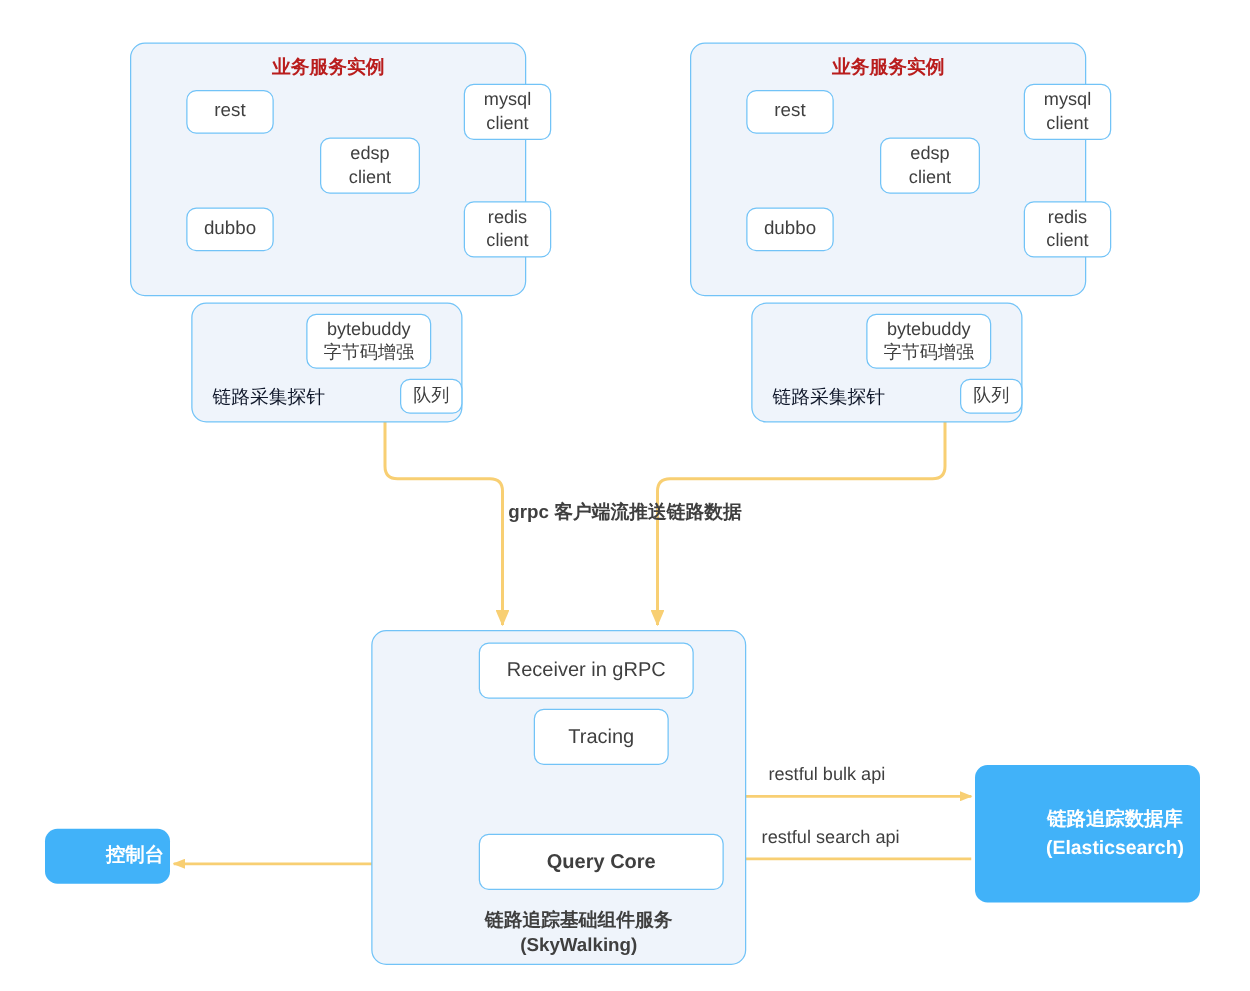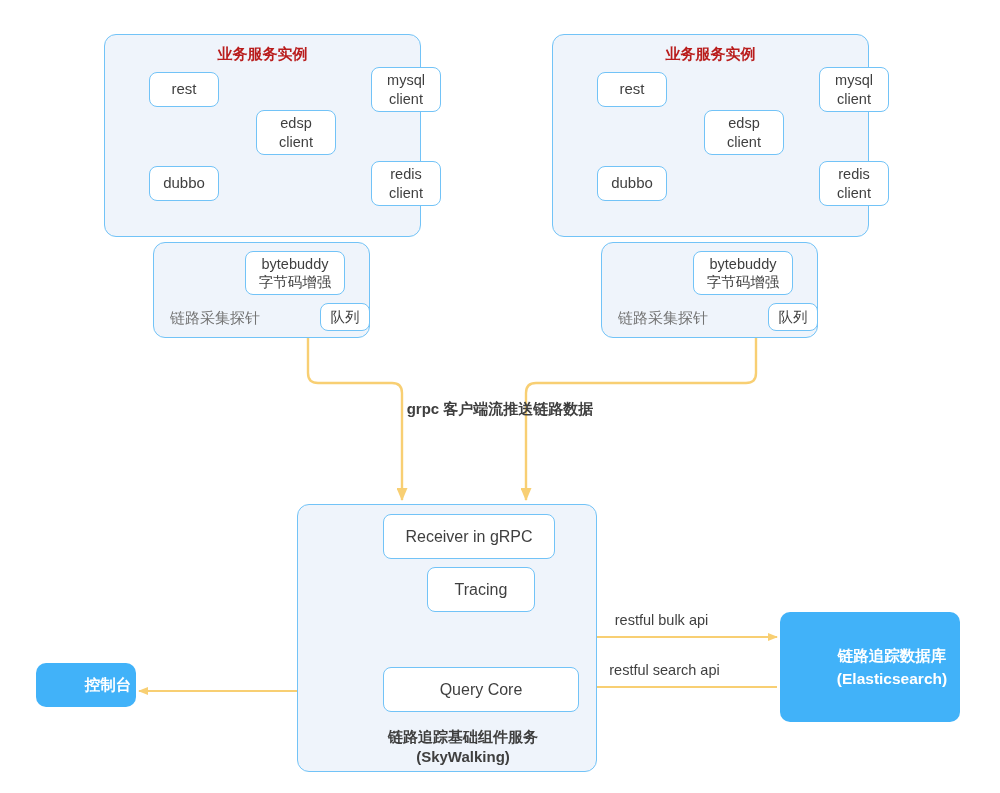--- a/index.html
+++ b/index.html
@@ -75,21 +75,21 @@
     position: absolute;
     font-size: 15px;
     font-weight: 700;
     color: #b91c1c;
     text-align: center;
     width: 100%;
   }
   .probe-title {
     position: absolute;
     font-size: 15px;
-    color: #737373;
+    color: #0f172a;
     white-space: nowrap;
     text-align: center;
   }
 </style>
 </head>
 <body>
 
 <svg id="canvas" viewBox="0 0 1000 793" xmlns="http://www.w3.org/2000/svg">
   <defs>
     <marker id="amberArrow" markerWidth="10" markerHeight="8" refX="9" refY="4" orient="auto" markerUnits="userSpaceOnUse">
@@ -214,21 +214,21 @@
 
   <div class="node leaf" style="left:52px; top:9px; width:172px; height:45px; font-size:16px;">
     <span>Receiver in gRPC</span>
   </div>
 
   <div class="node leaf" style="left:96px; top:62px; width:108px; height:45px; font-size:16px;">
     <span>Tracing</span>
   </div>
 
 
-  <div class="node leaf" style="left:52px; top:162px; width:196px; height:45px; font-size:16px;">
+  <div class="node leaf" style="left:52px; top:162px; width:196px; height:45px; font-size:16px;font-weight:bold;">
     <span>Query Core</span>
   </div>
 
   <div class="caption" style="left:16px; top:222px; width:100%; font-size:15px;">
     <div>链路追踪基础组件服务</div>
     <div>(SkyWalking)</div>
   </div>
 </div>
 
 <div class="node blue cn" style="left:780px; top:612px; width:180px; height:110px; flex-direction:column; line-height:1.5;">

